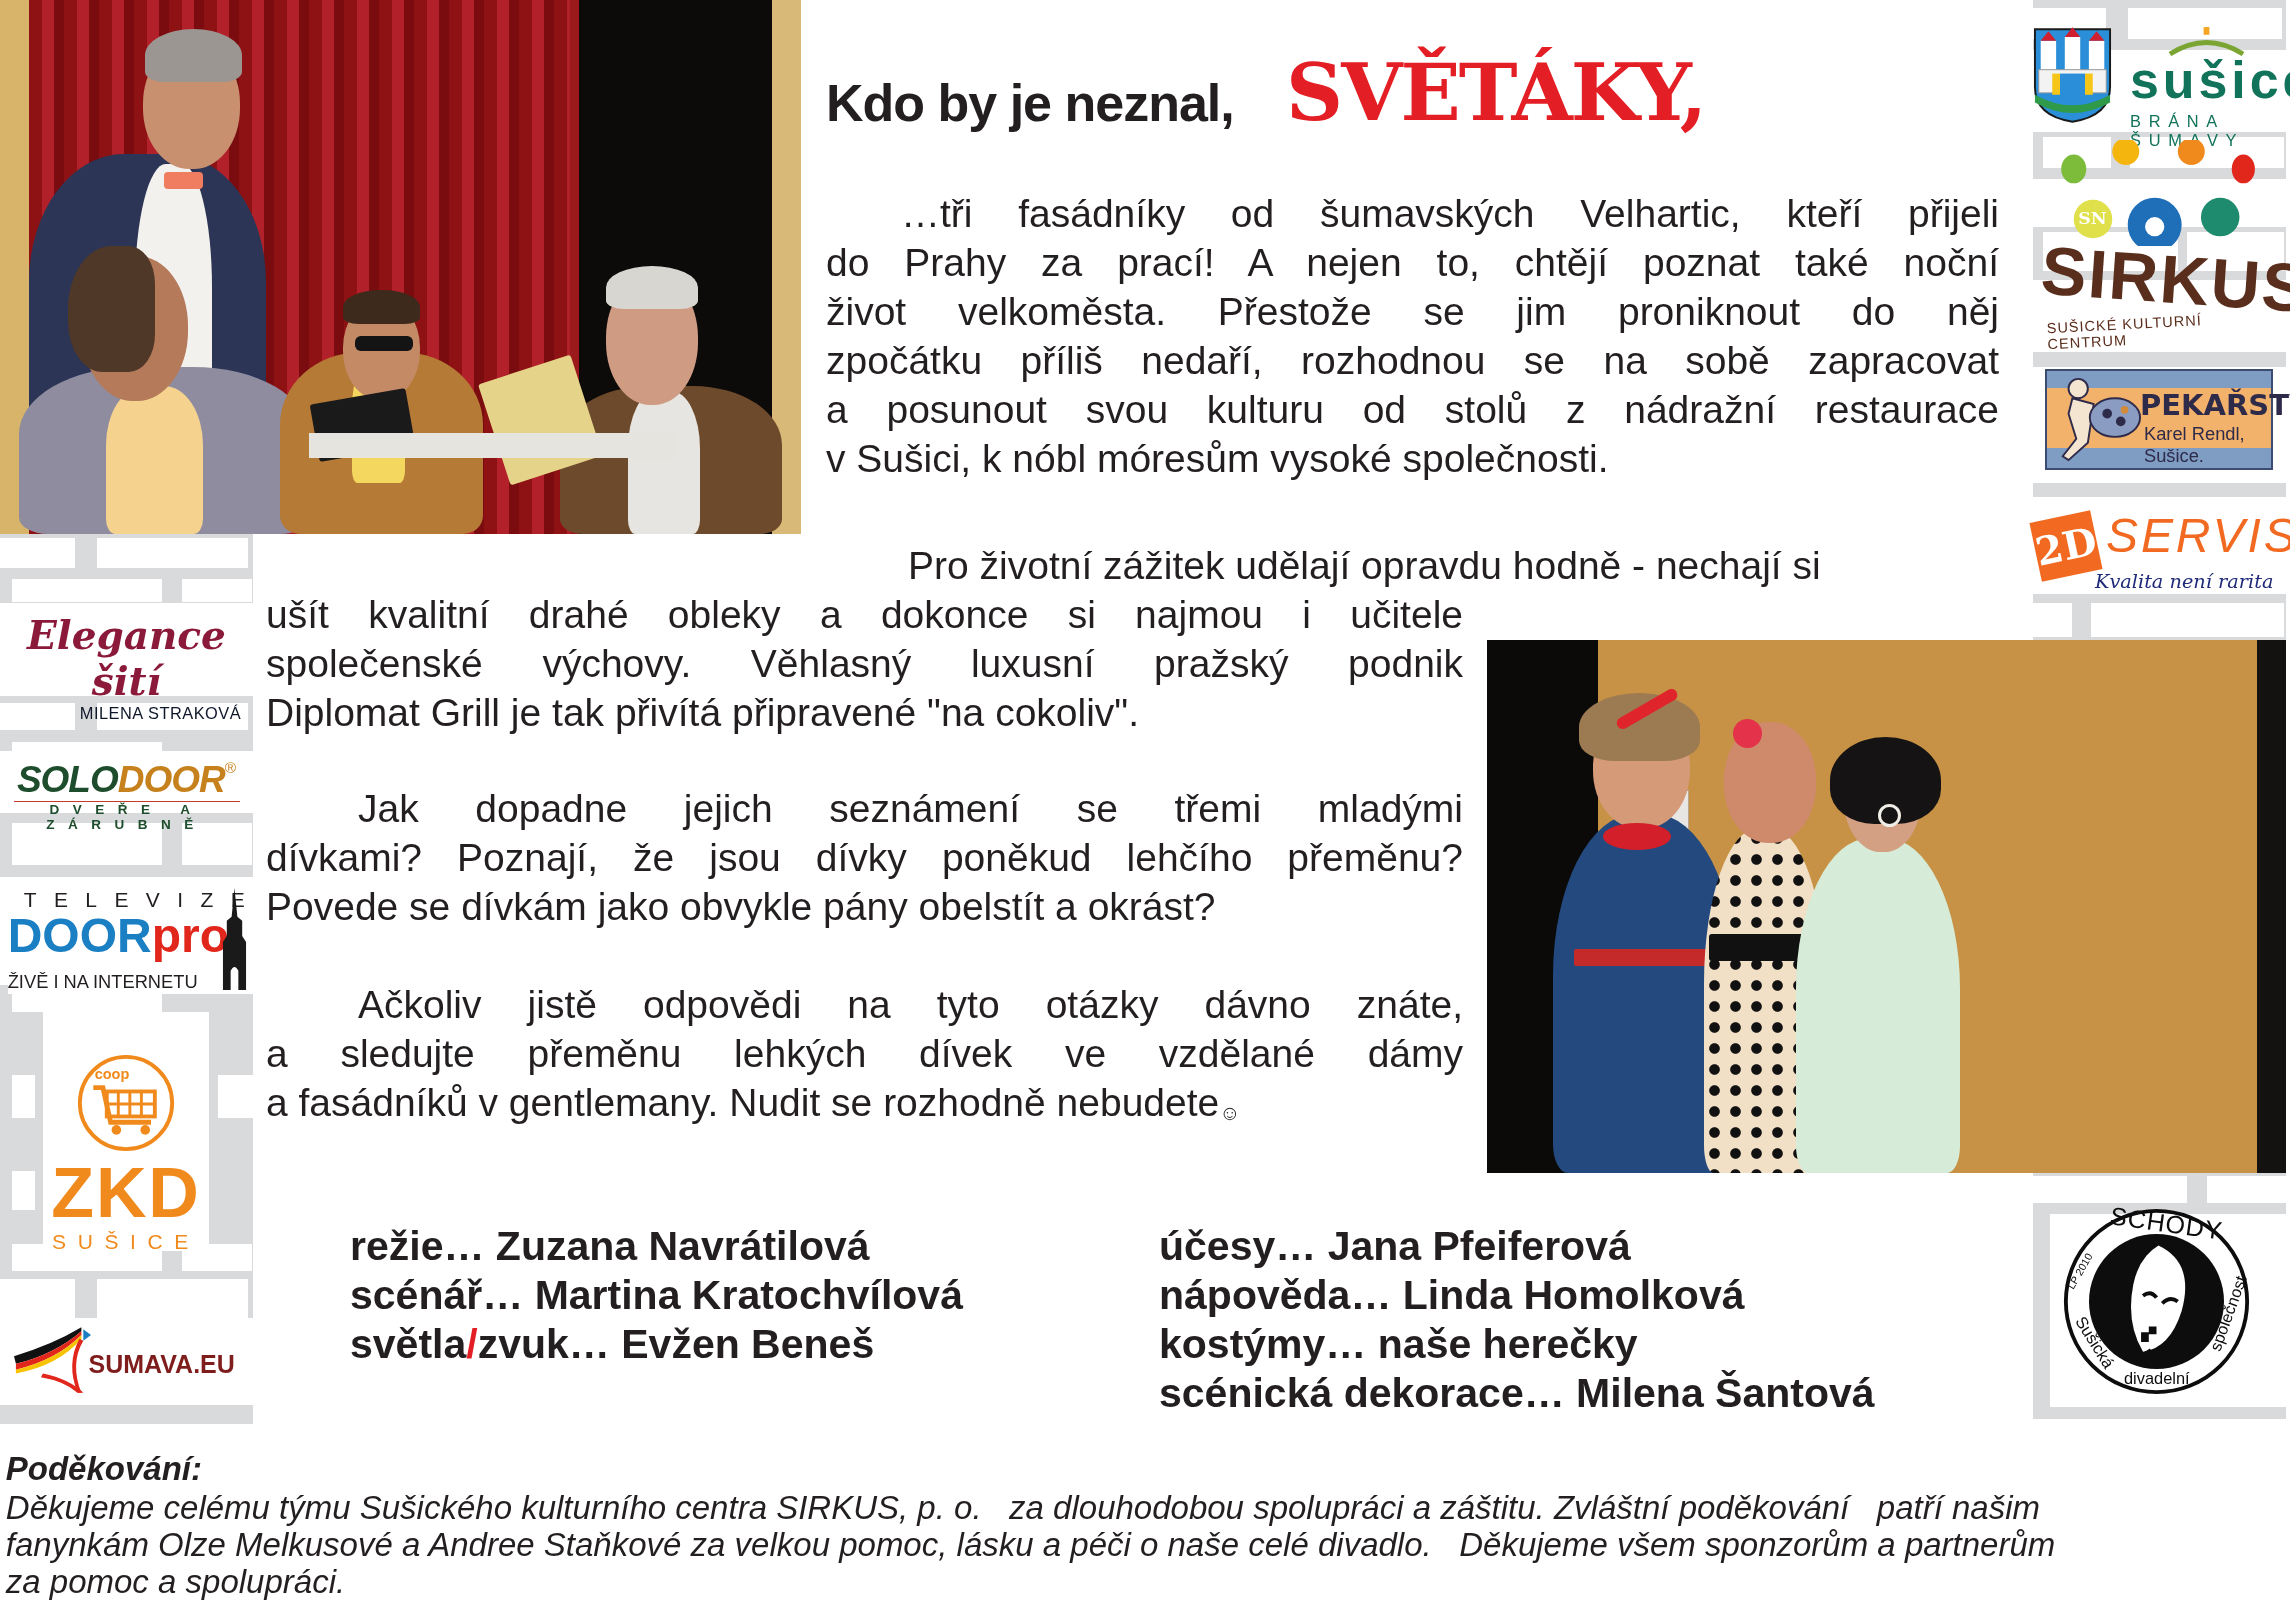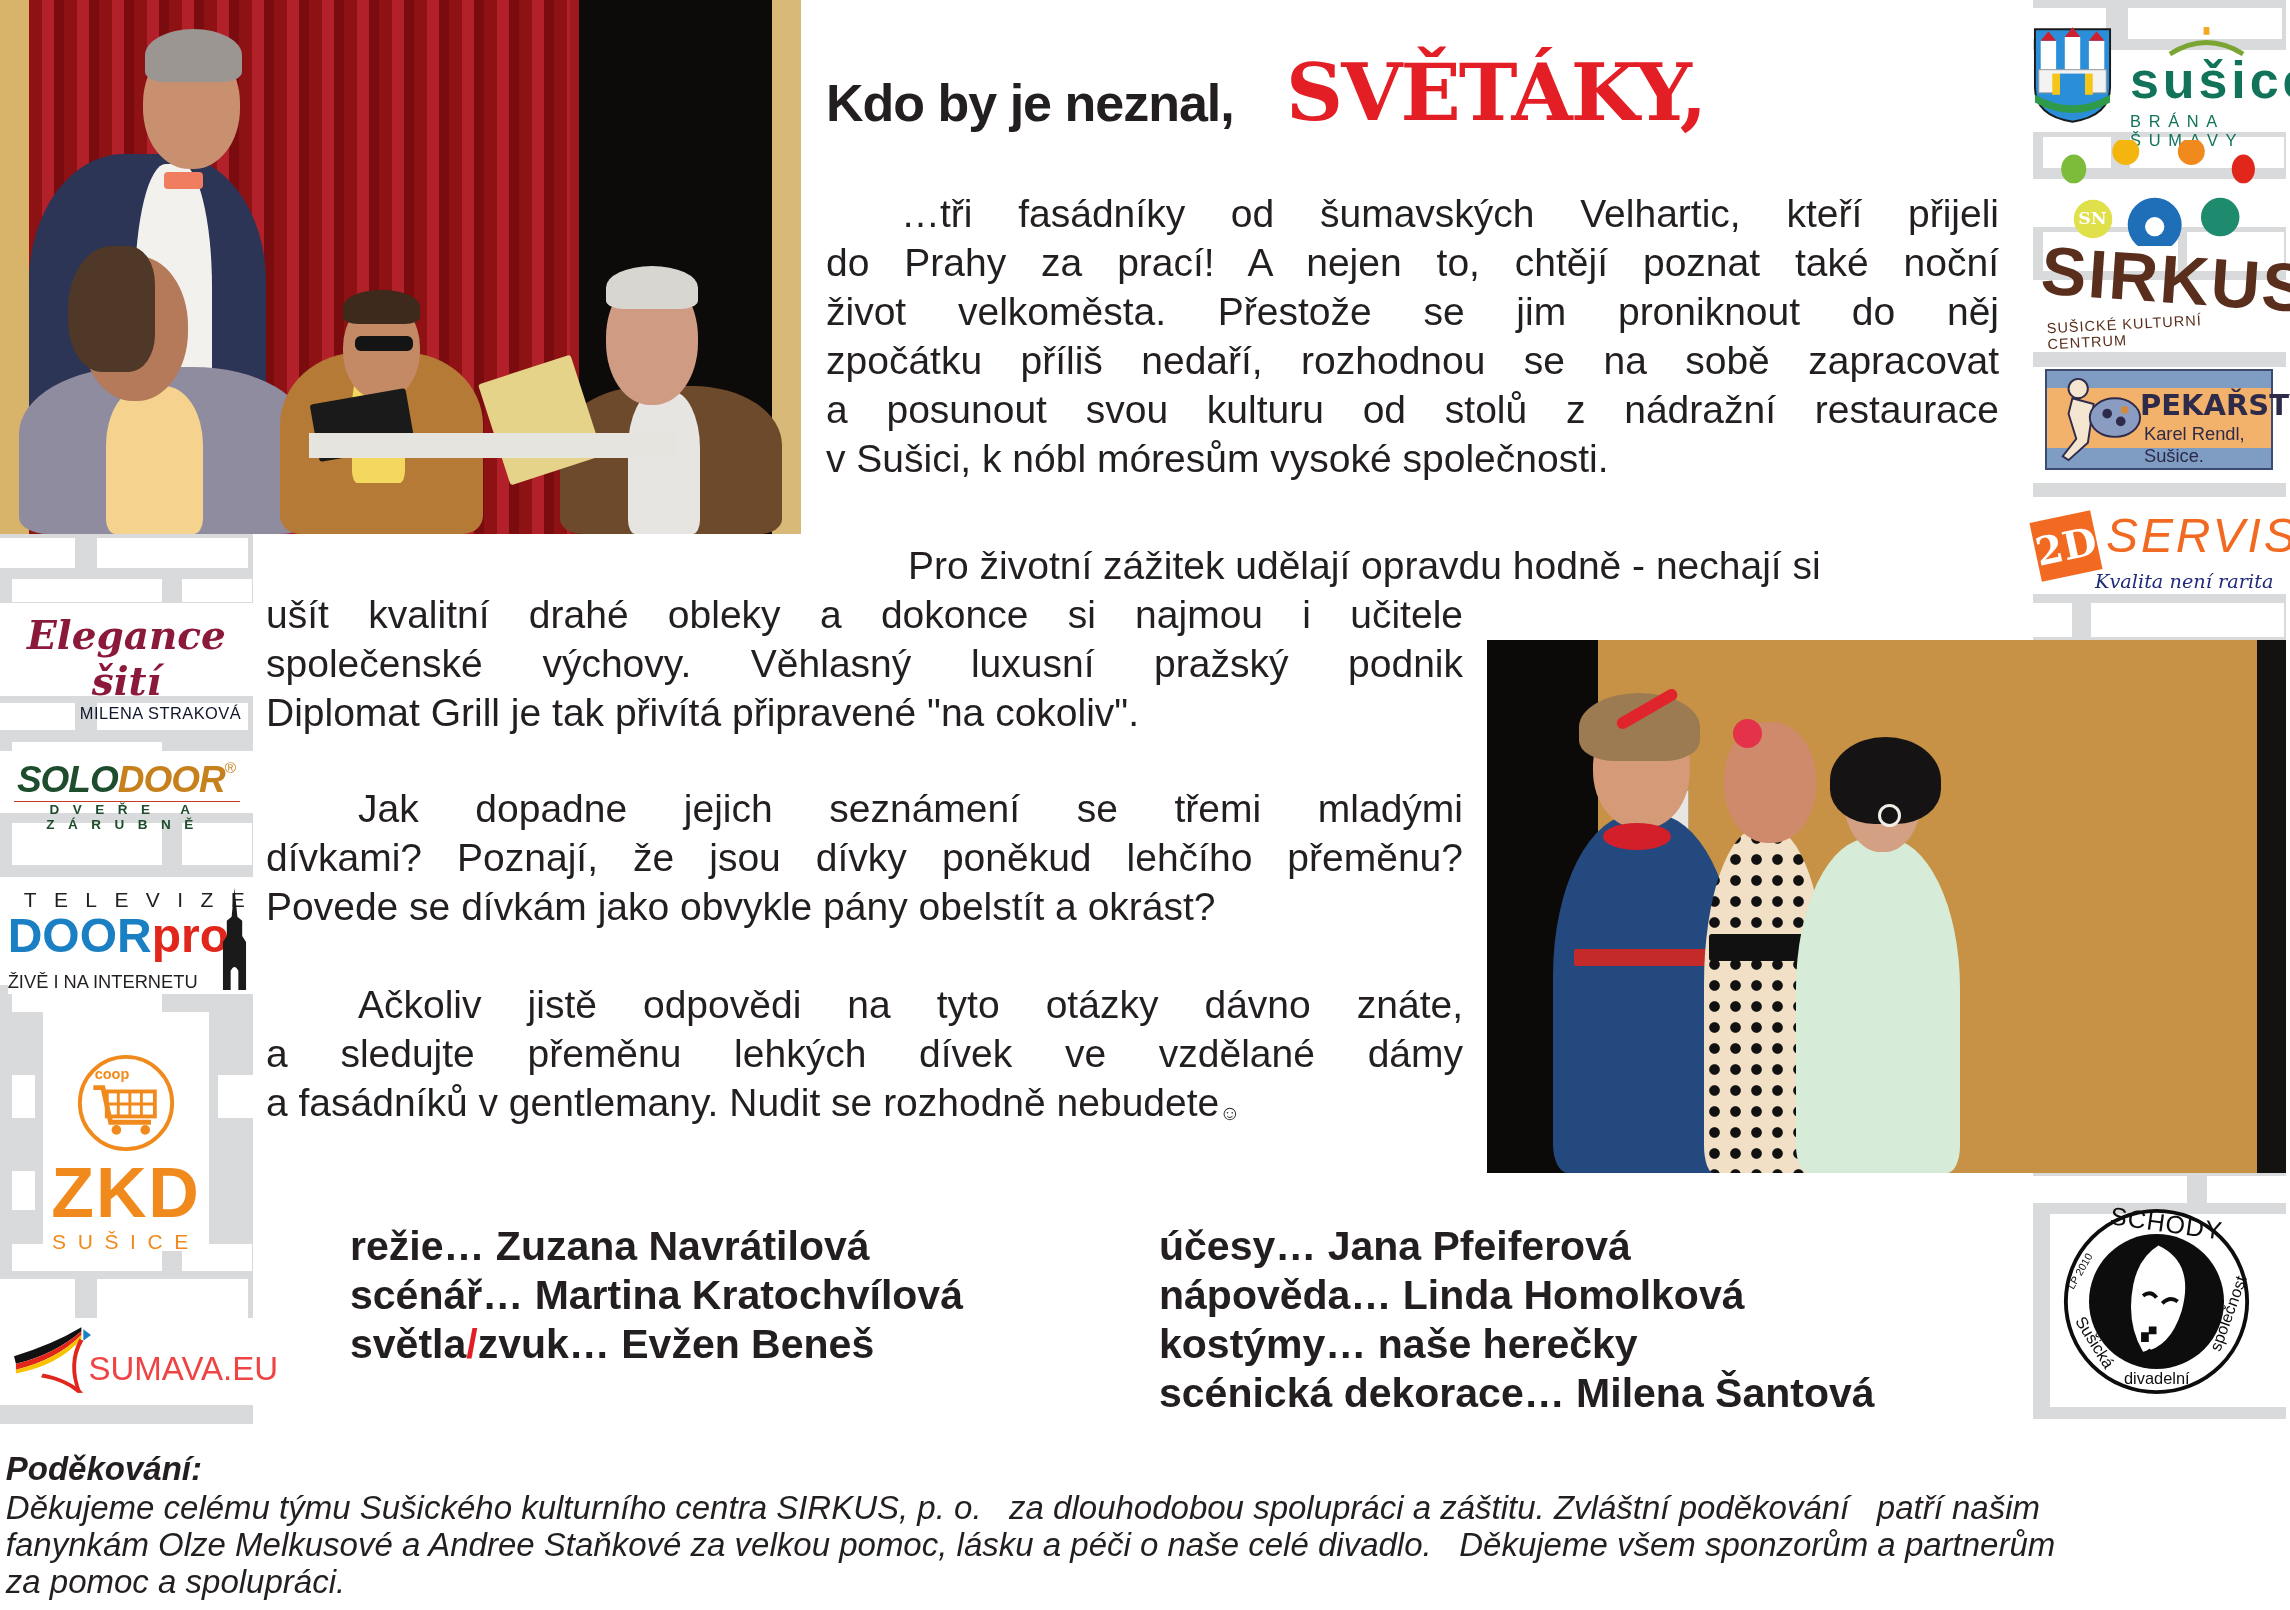--- a/index.html
+++ b/index.html
@@ -89,21 +89,21 @@
   .elegance-sub { color:#0f172a; font-size:16.4px; letter-spacing:0.5px; }
   .solodoor-a { font-weight:bold; font-style:italic; font-size:37px; color:#1d4d2c; letter-spacing:-1px; }
   .solodoor-b { font-weight:bold; font-style:italic; font-size:37px; color:#c6811c; letter-spacing:-1px; }
   .solodoor-sub { font-size:13.5px; font-weight:bold; color:#1d4d2c; letter-spacing:13.5px; }
   .film-top { font-size:21px; letter-spacing:17.4px; color:#231f20; }
   .film-a { font-weight:bold; font-size:48px; color:#1b7fc4; }
   .film-b { font-weight:bold; font-size:48px; color:#e1261c; }
   .film-sub { font-size:18.3px; color:#231f20; }
   .zkd { font-weight:bold; font-size:70px; color:#f18a1c; letter-spacing:1.9px; }
   .zkd-sub { font-size:21px; color:#f18a1c; letter-spacing:11.6px; }
-  .sumava { font-weight:normal; font-size:33px; color:#ef4444; }
+  .sumava { font-weight:bold; font-size:25px; color:#7f1d1d; }
   .susice-main { font-size:52px; color:#11735a; font-weight:bold; letter-spacing:3.9px; }
   .susice-sub { font-size:16.4px; color:#11735a; letter-spacing:7.7px; }
   .sirkus-main { font-size:68px; font-weight:bold; color:#5a2e1c; letter-spacing:1.9px; }
   .sirkus-sub { font-size:14.5px; color:#5a2e1c; letter-spacing:1px; }
   .pek-box { background:#7f9cc3; border:2.9px solid #3b4b72; }
   .pek-inner { background:#f3b26b; }
   .pek-main { font-weight:bold; font-size:29px; color:#2e2a4a; font-family:"DejaVu Sans", sans-serif; }
   .pek-sub { font-size:18.3px; color:#2e2a4a; }
   .servis-box { background:#f26a22; color:#ffffff; font-weight:bold; font-size:39px; font-family:"DejaVu Serif", serif; }
   .servis-main { font-style:italic; font-size:48px; color:#f26a22; letter-spacing:2.9px; }

